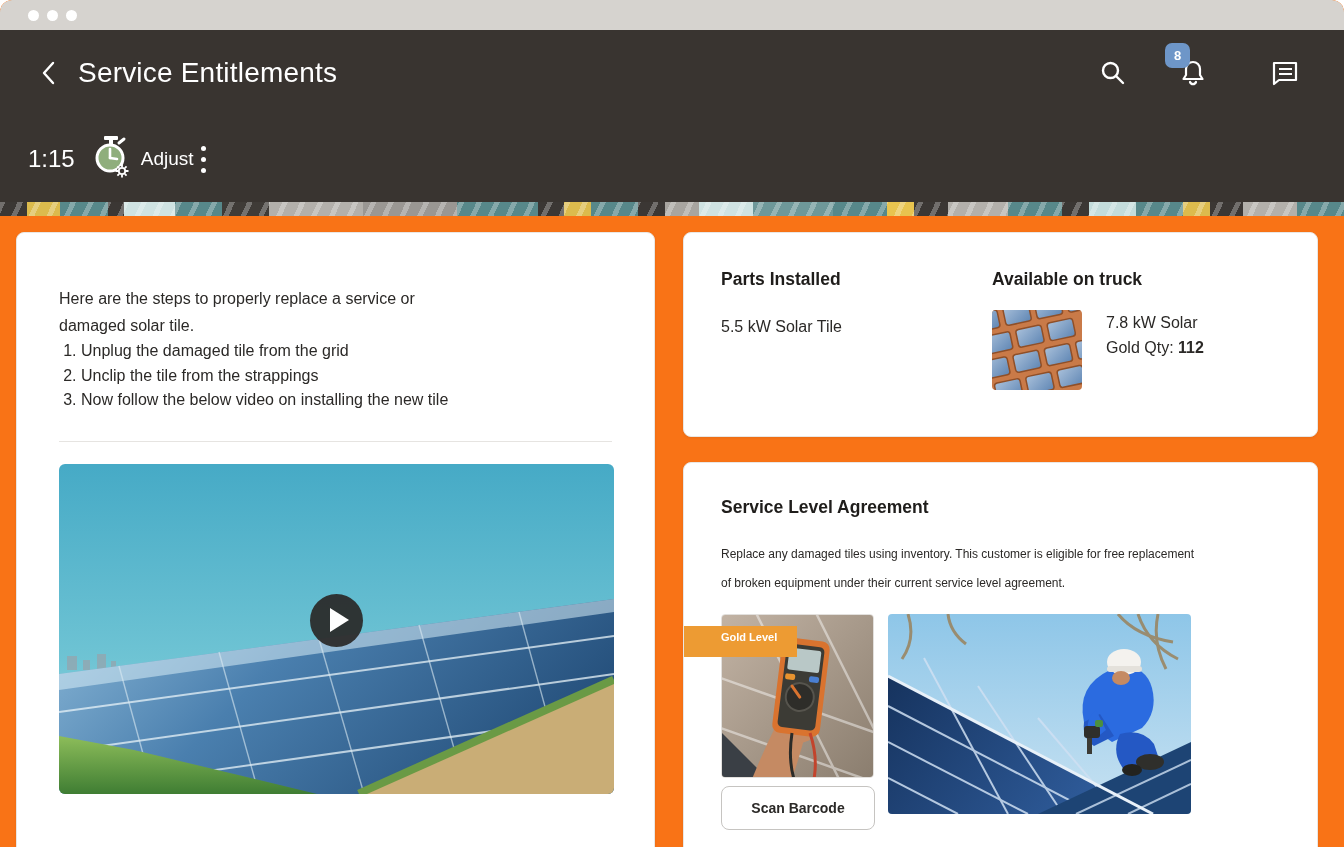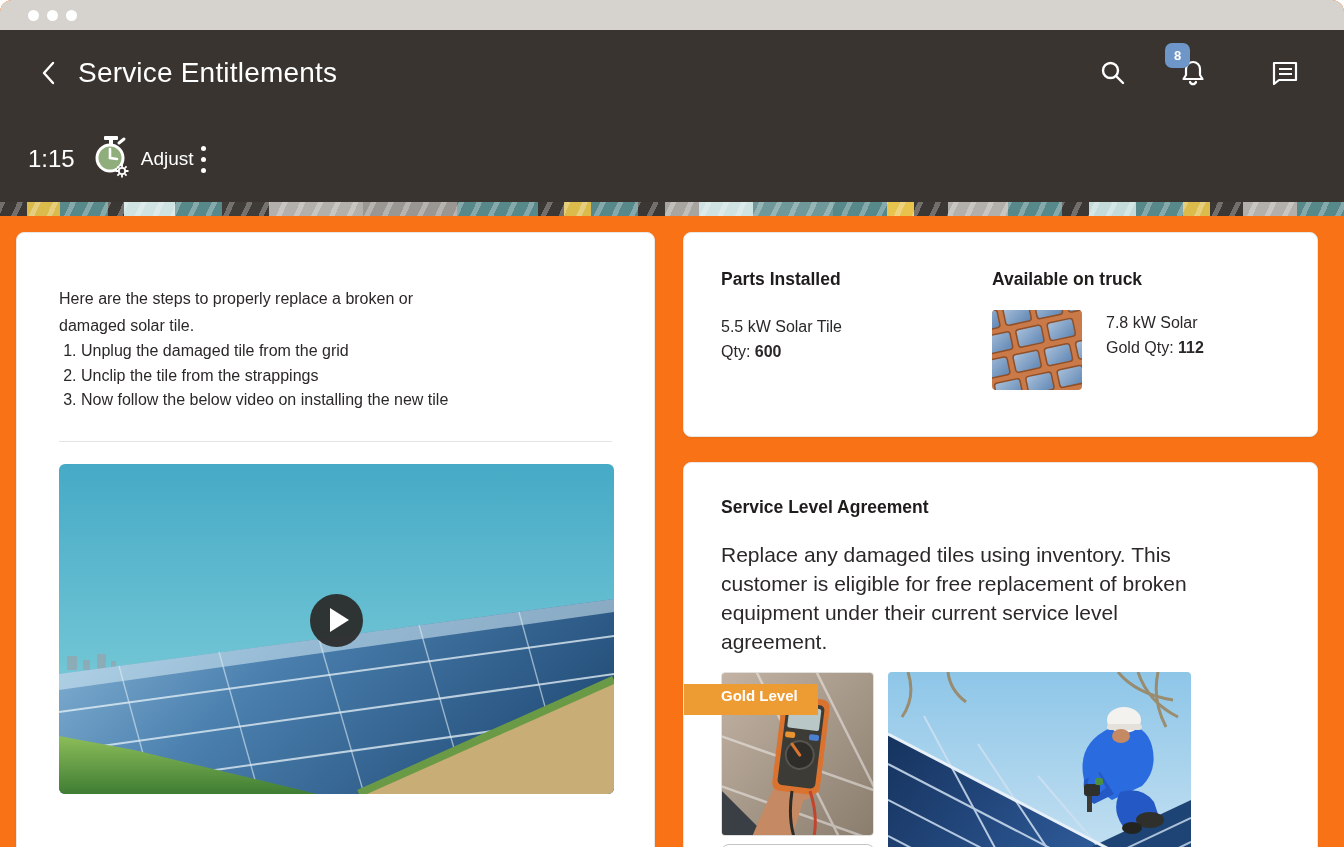--- a/index.html
+++ b/index.html
@@ -60,25 +60,25 @@
   .play-tri { width:0; height:0; border-top:12px solid transparent; border-bottom:12px solid transparent; border-left:19px solid #ffffff; margin-left:5px; }
 
   .parts-col-h { font-size:17.5px; font-weight:700; color:#1f1d1b; }
   .parts-item { margin-top:24px; font-size:16px; line-height:25px; color:#2b2927; }
   .truck-col { position:absolute; left:308px; top:36px; }
   .truck-row { display:flex; margin-top:20px; align-items:flex-start;justify-content:center; }
   .tiles-thumb { width:90px; height:80px; border-radius:4px; overflow:hidden; flex:none; }
   .truck-text { margin-left:24px; font-size:16px; line-height:25px; color:#2b2927; }
   b { font-weight:700; }
 
-  .sla-body { margin-top:22px; font-size:21px; line-height:29px; color:#2b2927; max-width:474px; }
+  .sla-body { margin-top:22px; font-size:12px; line-height:29px; color:#2b2927; max-width:474px; }
   .sla-media { position:relative; margin-top:16px; height:260px; }
   .thumb-meter { position:absolute; left:0; top:0; width:153px; height:164px; border-radius:4px; overflow:hidden; border:1px solid #e2e0dd; }
   .thumb-tech { position:absolute; left:167px; top:0; width:303px; height:200px; border-radius:4px; overflow:hidden; }
-  .ribbon { position:absolute; left:-37px; top:12px; height:31px; background:#ed9b33; color:#fff; font-size:15px; font-weight:700; display:flex; align-items:center; padding:0 20px 9px 37px; }
+  .ribbon { position:absolute; left:-37px; top:12px; height:31px; background:#ed9b33; color:#fff; font-size:11px; font-weight:700; display:flex; align-items:center; padding:0 20px 9px 37px; }
   .scan-btn { position:absolute; left:0; top:172px; width:154px; height:44px; background:#fff; border:1px solid #c6c4c1; border-radius:8px; font-size:14px; font-weight:700; color:#2b2927; display:flex; align-items:center; justify-content:center; cursor:pointer; }
 </style>
 </head>
 <body>
 
 <div id="app">
 
   <div class="titlebar">
     <span class="dot"></span>
     <span class="dot"></span>
@@ -146,21 +146,21 @@
           <span></span>
           <span></span>
           <span></span>
         </div>
     </div>
   </div>
 
   <div class="pattern-strip"></div>
 
   <div class="card card-left">
-    <p class="body-text">Here are the steps to properly replace a broken or damaged solar tile.</p>
+    <p class="body-text">Here are the steps to properly replace a service or damaged solar tile.</p>
     <ol class="steps">
       <li>Unplug the damaged tile from the grid</li>
       <li>Unclip the tile from the strappings</li>
       <li>Now follow the below video on installing the new tile</li>
     </ol>
     <hr class="divider">
     <div class="video">
       <svg width="555" height="330" viewBox="0 0 555 330">
         <defs>
           <linearGradient id="sky" x1="0" y1="0" x2="0" y2="1">
@@ -206,21 +206,20 @@
       <div class="play-btn">
           <div class="play-tri"></div>
         </div>
     </div>
   </div>
 
   <div class="card card-parts">
     <div class="parts-col-h">Parts Installed</div>
     <div class="parts-item">
       <div>5.5 kW Solar Tile</div>
-      <div><span>Qty: </span><b>600</b></div>
     </div>
     <div class="truck-col">
       <div class="parts-col-h">Available on truck</div>
       <div class="truck-row">
         <div class="tiles-thumb">
           <svg width="90" height="80" viewBox="0 0 90 80">
             <defs>
               <linearGradient id="tileg" x1="0" y1="0" x2="1" y2="1">
                 <stop offset="0" stop-color="#a9c0da"></stop>
                   <stop offset="1" stop-color="#5f86b4"></stop>

